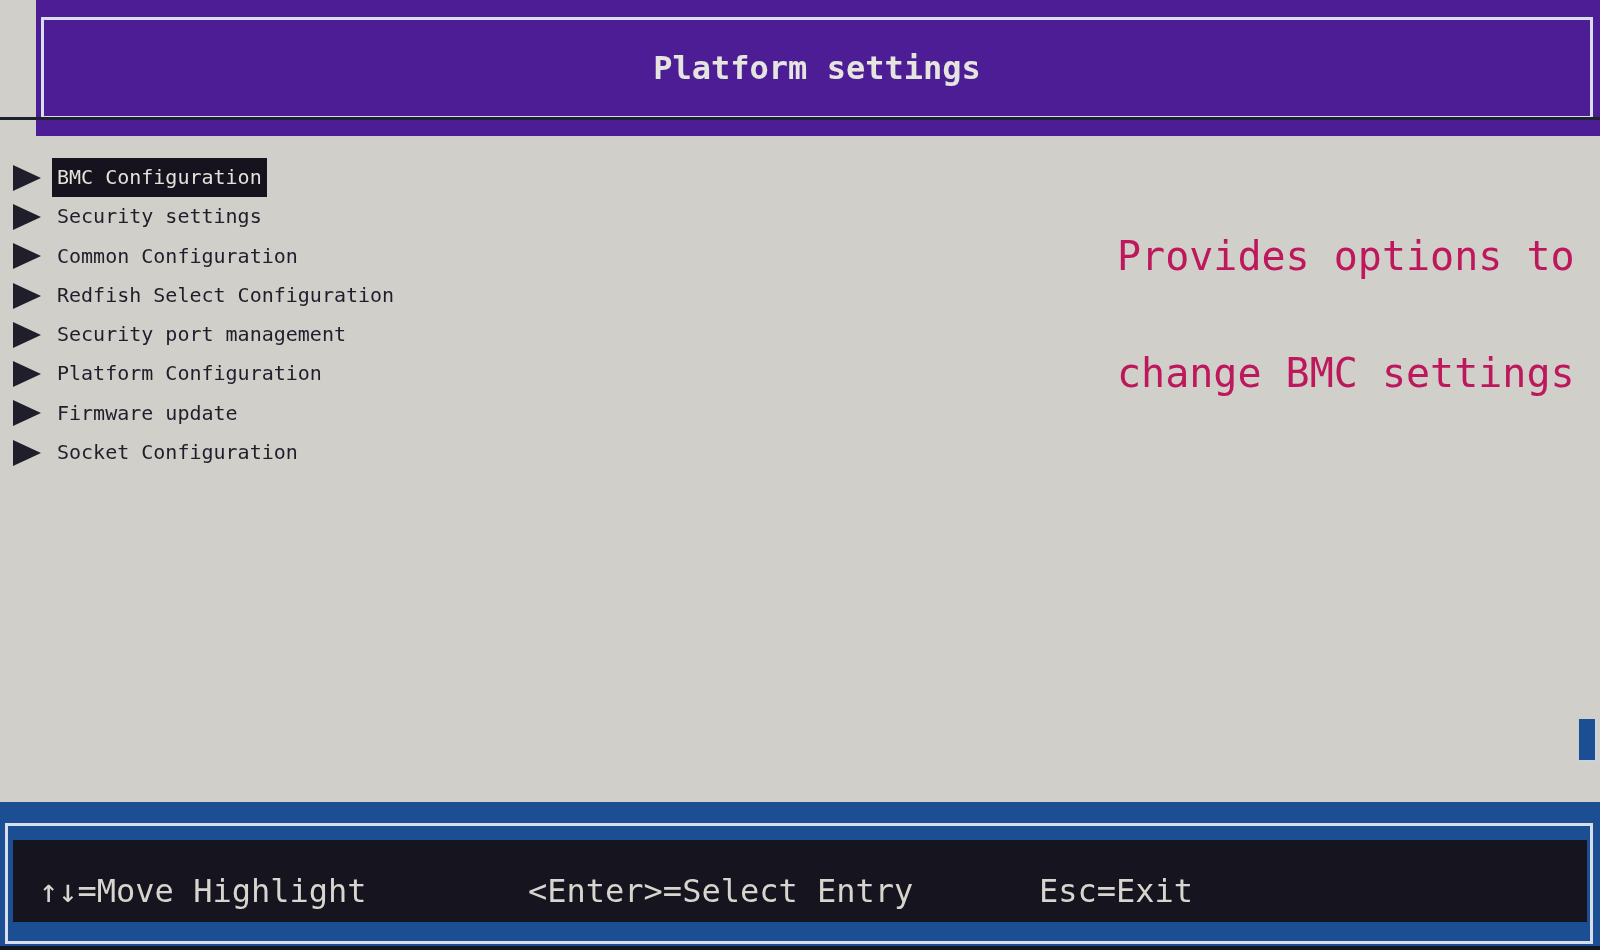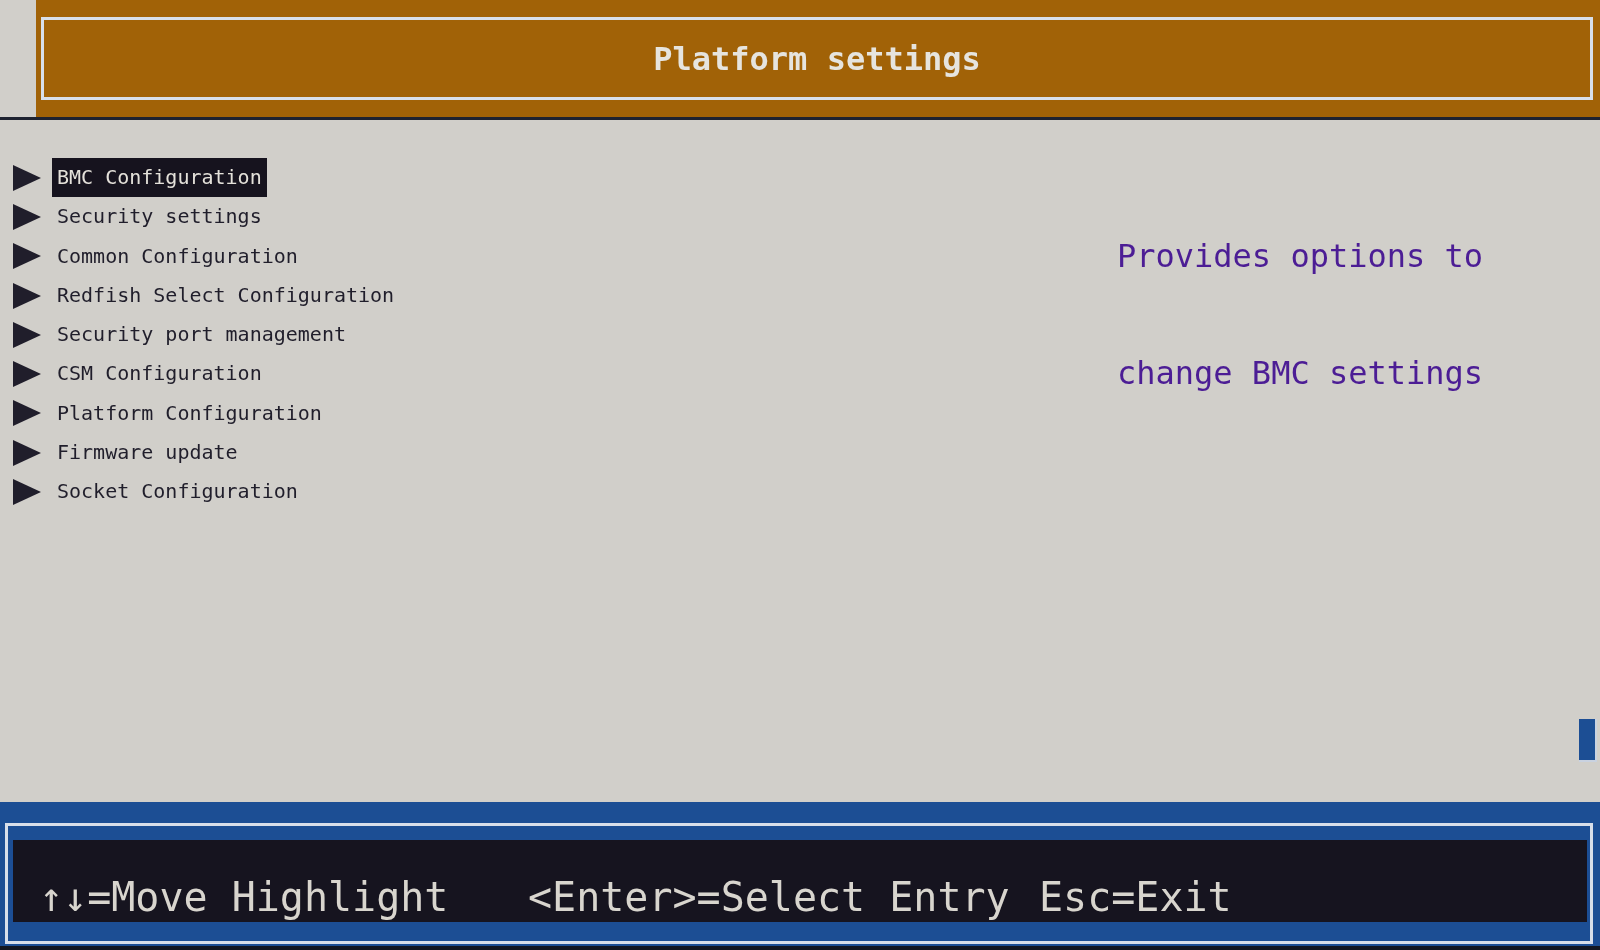--- a/index.html
+++ b/index.html
@@ -9,22 +9,22 @@
     height: 950px;
     background: #d1cfca;
     overflow: hidden;
     font-family: "DejaVu Sans Mono", "Liberation Mono", monospace;
   }
 
   
   .titlebar {
     position: absolute;
     top: 0; left: 0; right: 0;
-    height: 117px;
-    background: #a16207;
+    height: 136px;
+    background: #4c1d95;
     margin-left: 36px;
   }
   .titlebar-edge {
     position: absolute;
     top: 117px; left: 0; right: 0;
     height: 3px;
     background: #1e2230;
   }
   .titlebar-frame {
     position: absolute;
@@ -79,22 +79,22 @@
     margin-left: -5px;
   }
   .menu-item.selected .menu-label {
     background: #16131e;
     color: #e4e1da;
   }
 
   .help-panel {
     position: absolute;
     left: 1117px; top: 38px;
-    color: #4c1d95;
-    font-size: 32px;
+    color: #be185d;
+    font-size: 40px;
     line-height: 39.3px;
     white-space: pre;
   }
 
   .scroll-thumb {
     position: absolute;
     right: 3px; top: 599px;
     width: 16px; height: 41px;
     background: #1c4e94;
     border-right: 2px solid #c9d2e0;
@@ -114,27 +114,27 @@
     border: 3px solid #d8dfea;
   }
   .hotkey-box {
     position: absolute;
     left: 13px; right: 13px; top: 38px;
     height: 82px;
     background: #16141f;
   }
   .hotkey {
     position: absolute;
-    top: 0;
+    top: 10px;
     height: 82px;
     display: flex;
     align-items: center;
-    padding-top: 16px;
+    padding-top: 0;
     color: #d8d5ce;
-    font-size: 40px;
+    font-size: 32px;
     white-space: pre;
   }
   .hotkey-1 { left: 26px; }
   .hotkey-2 { left: 503px; margin-left: 12px; }
   .hotkey-3 { left: 1026px; }
   .footer-edge {
     position: absolute;
     left: 0; right: 0; bottom: 0;
     height: 4px;
     background: #131721;
@@ -177,26 +177,20 @@
         <span class="arrow">
             <span class="arrow-shape"></span>
           </span>
         <span class="menu-label">Redfish Select Configuration</span>
       </div>
       <div class="menu-item">
         <span class="arrow">
             <span class="arrow-shape"></span>
           </span>
         <span class="menu-label">Security port management</span>
-      </div>
-      <div class="menu-item">
-        <span class="arrow">
-            <span class="arrow-shape"></span>
-          </span>
-        <span class="menu-label">CSM Configuration</span>
       </div>
       <div class="menu-item">
         <span class="arrow">
             <span class="arrow-shape"></span>
           </span>
         <span class="menu-label">Platform Configuration</span>
       </div>
       <div class="menu-item">
         <span class="arrow">
             <span class="arrow-shape"></span>

